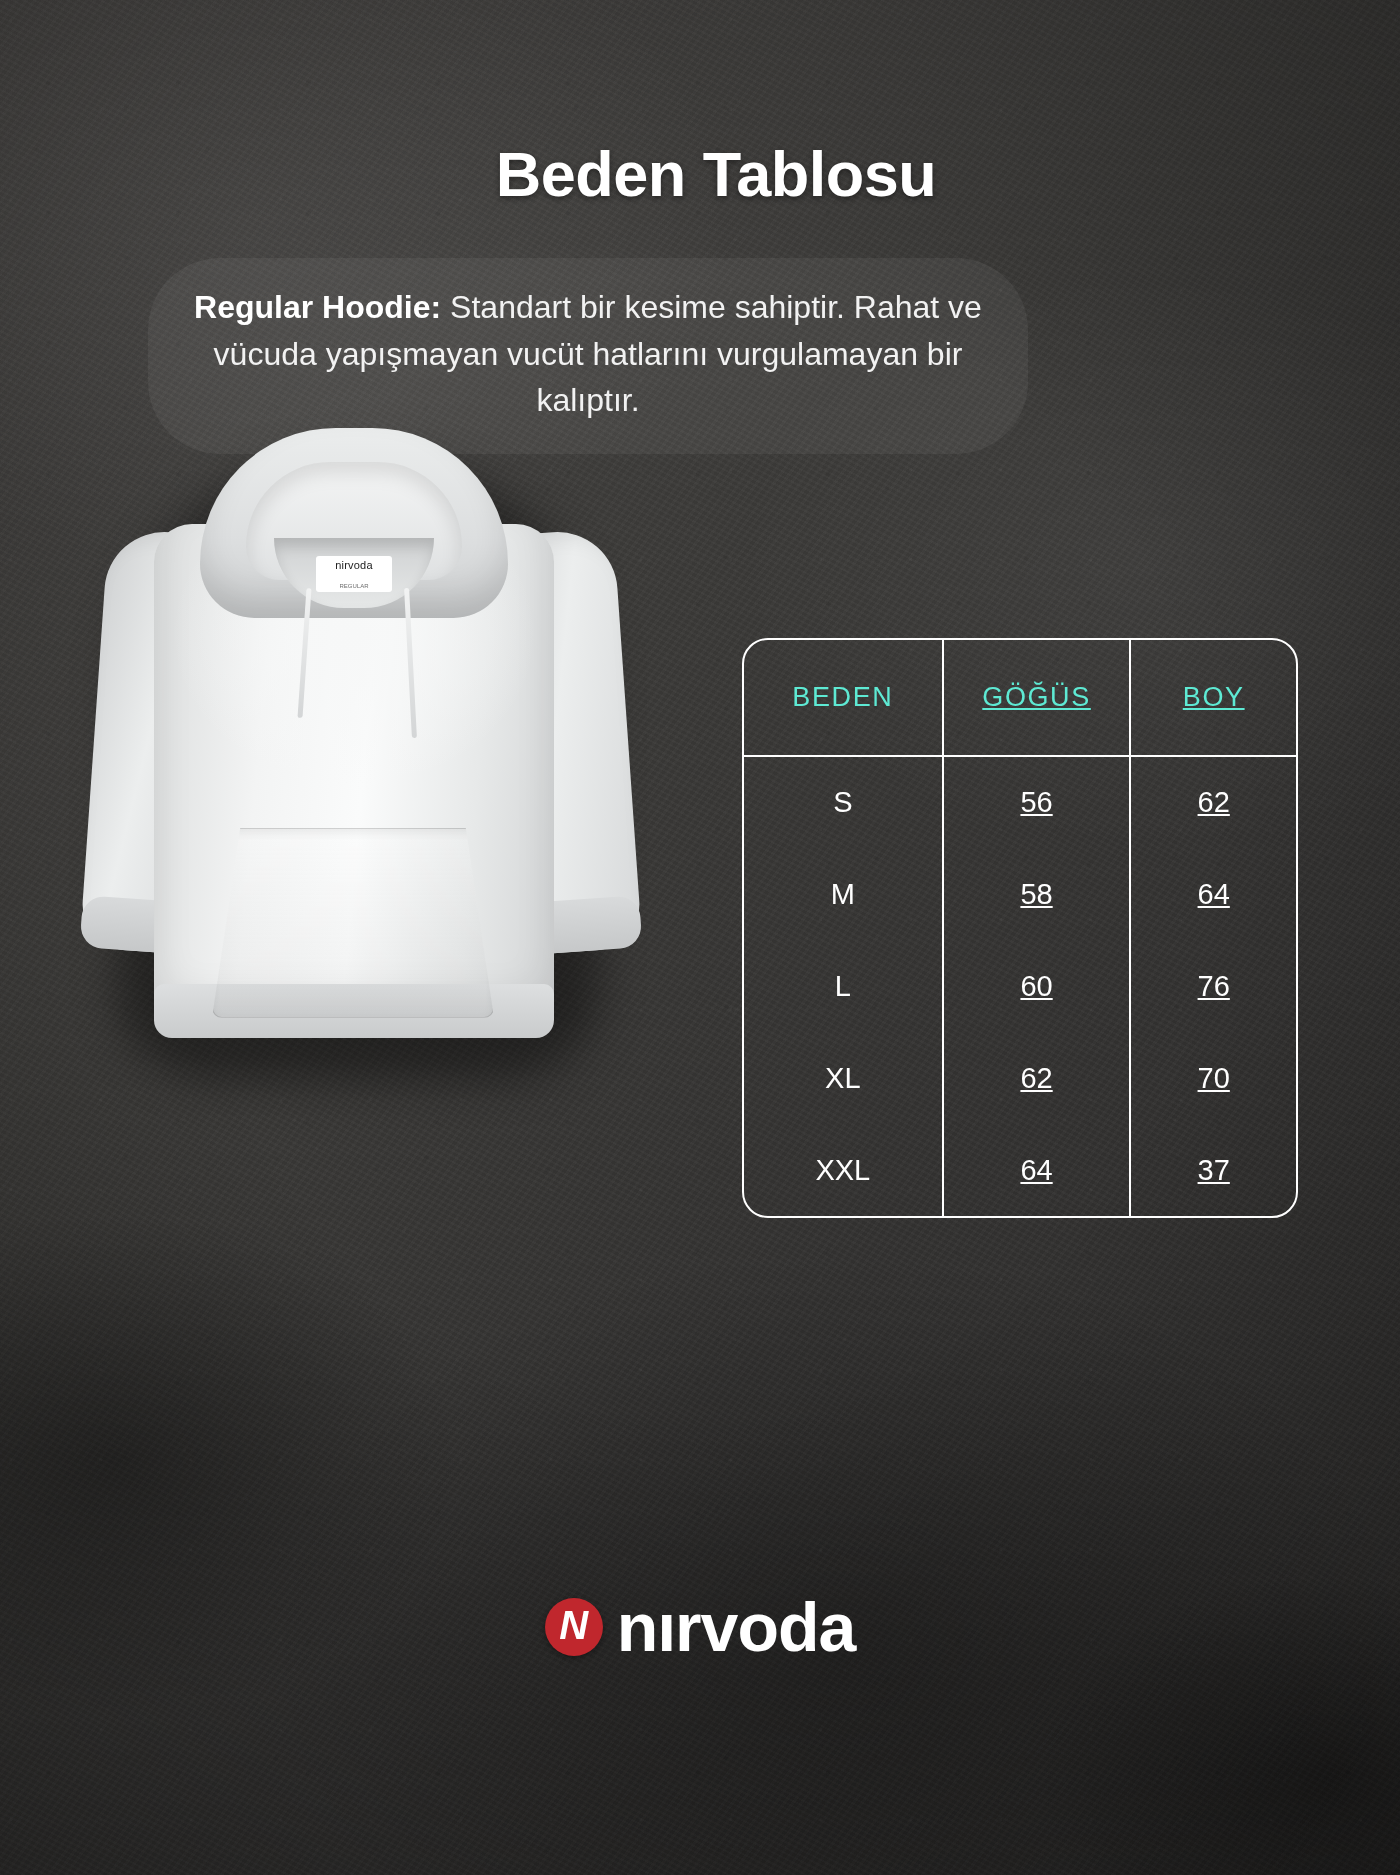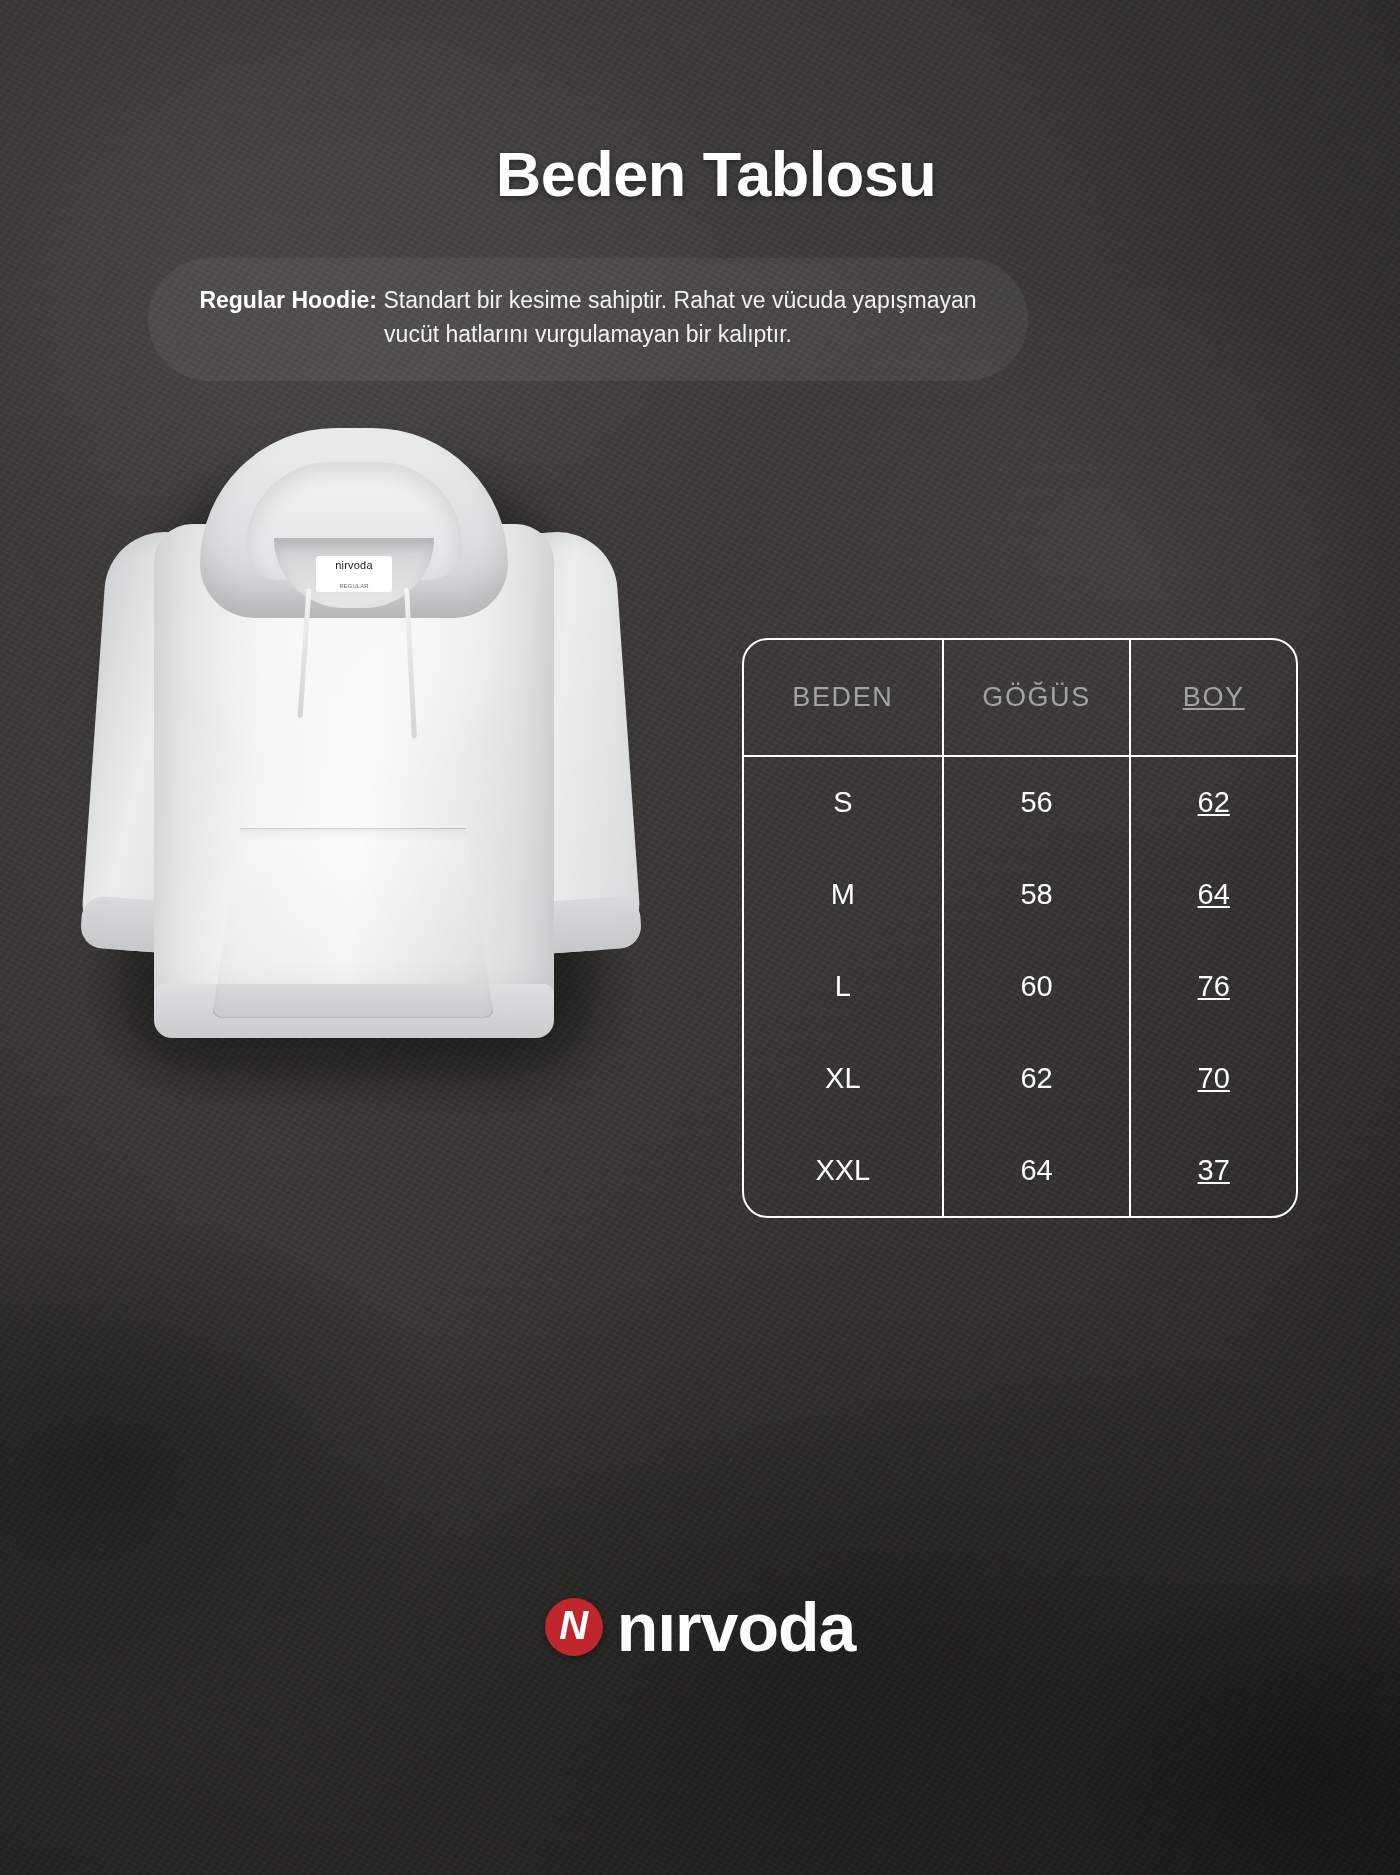--- a/index.html
+++ b/index.html
@@ -70,21 +70,21 @@
   
   .desc-pill {
     position:absolute;
     top:258px;
     left:148px;
     width:880px;
     padding:26px 46px 30px;
     border-radius:72px;
     background:rgba(255,255,255,0.055);
     text-align:center;
-    font-size:23px;
+    font-size:32px;
     line-height:1.46;
     color:#f2f2f2;
   }
   .desc-pill b { font-weight:bold; color:#ffffff; }
 
   
   .hoodie-wrap {
     position:absolute;
     left:78px;
     top:420px;
@@ -211,33 +211,33 @@
   }
   table{
     width:100%; height:100%;
     border-collapse:collapse;
     table-layout:fixed;
   }
   th{
     font-size:27px;
     font-weight:normal;
     letter-spacing:1.6px;
-    color:#a3a3a3;
+    color:#5eead4;
     height:116px;
     vertical-align:middle;
     border-bottom:2.5px solid #ffffff;
   }
   td{
     font-size:29px;
     color:#ffffff;
     text-align:center;
     height:76px;
   }
   th:nth-child(1), td:nth-child(1){ width:36%; }
-  th:nth-child(2), td:nth-child(2){ width:34%; border-left:2.5px solid #ffffff; border-right:2.5px solid #ffffff; }
+  th:nth-child(2), td:nth-child(2){ width:34%; border-left:2.5px solid #ffffff; border-right:2.5px solid #ffffff;text-decoration:underline; }
   th:nth-child(3), td:nth-child(3){ width:30%;text-decoration:underline; }
 
   
   .notes{
     position:absolute;
     left:90px; right:90px;
     top:1358px;
     text-align:center;
     font-size:28px;
     line-height:1.42;

